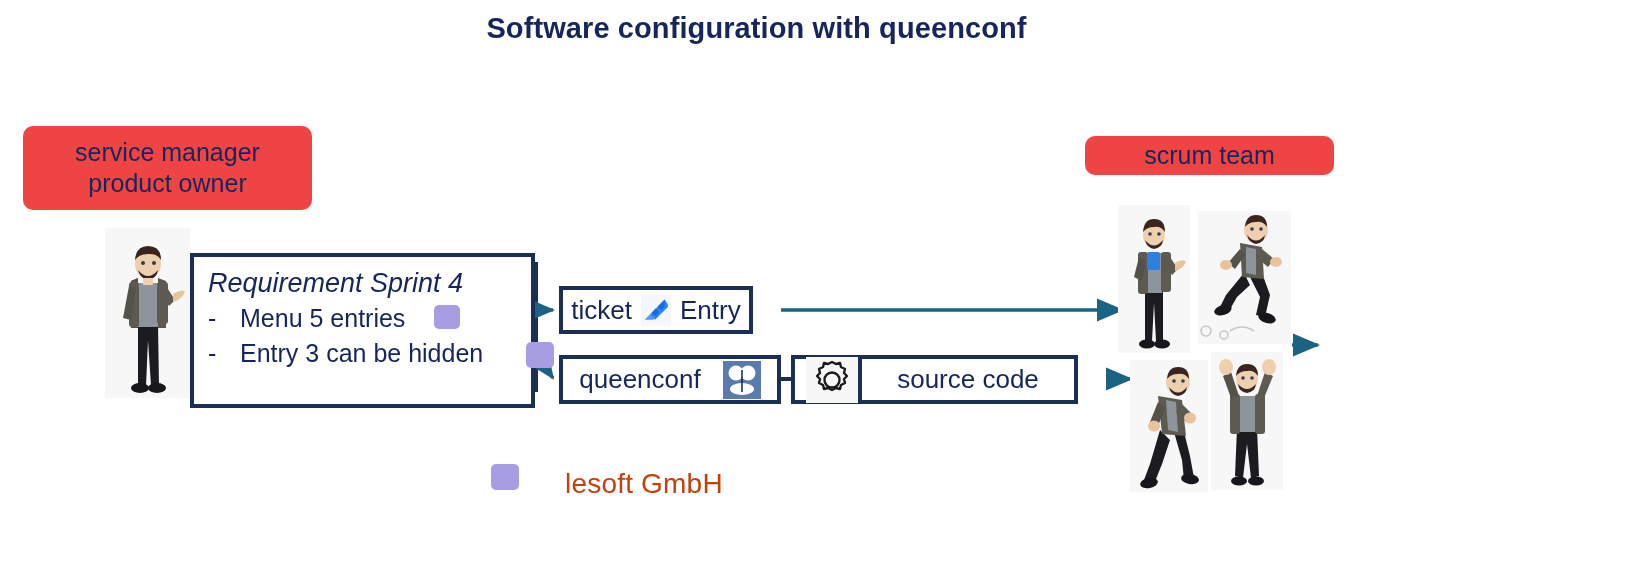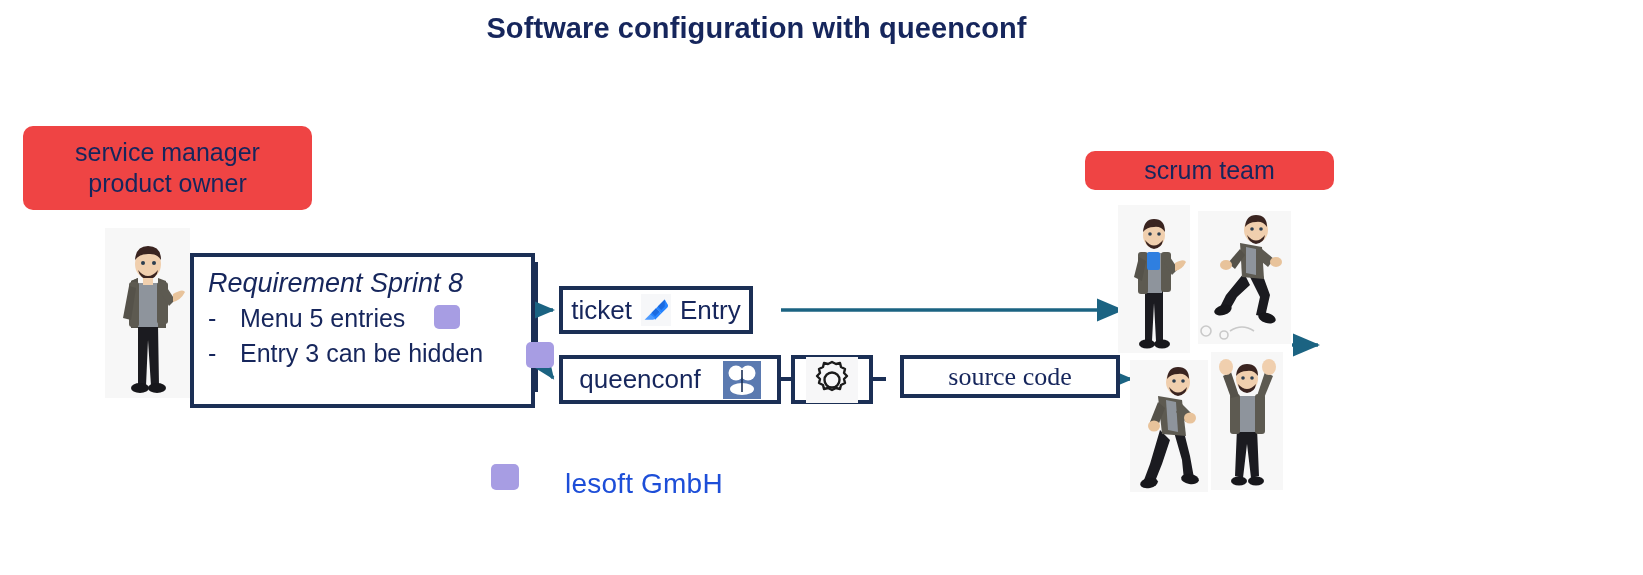--- a/index.html
+++ b/index.html
@@ -55,21 +55,20 @@
     width: 289px;
     height: 84px;
     flex-direction: column;
   }
   #chip-scrum {
     left: 1085px;
     top: 136px;
     width: 249px;
     height: 39px;
     font-size: 25px;
-    margin-top: 15px;
   }
 
   
   .box {
     position: absolute;
     border: 4px solid #1b2f55;
     background: #ffffff;
     box-sizing: border-box;
     display: flex;
     align-items: center;
@@ -123,27 +122,26 @@
     font-size: 26px;
   }
   #box-gear {
     left: 791px;
     top: 355px;
     width: 82px;
     height: 49px;
     justify-content: center;
   }
   #box-source {
-    left: 900px;
+    left: 858px;
     top: 355px;
     width: 220px;
-    height: 43px;
+    height: 49px;
     justify-content: center;
     font-size: 26px;
-    font-family: Liberation Serif, serif;
   }
   #box-delivery {
     left: 1322px;
     top: 318px;
     width: 222px;
     height: 55px;
     justify-content: center;
     font-size: 26px;
   }
 
@@ -156,21 +154,21 @@
   #pmark-1 { left: 434px; top: 305px; width: 26px; height: 24px; }
   #pmark-2 { left: 526px; top: 342px; width: 28px; height: 26px; }
   #pmark-foot { left: 491px; top: 464px; width: 28px; height: 26px; }
 
   
   .footer-brand {
     position: absolute;
     left: 565px;
     top: 468px;
     font-size: 28px;
-    color: #1d4ed8;
+    color: #c2410c;
     letter-spacing: 0.2px;
   }
 
   
   #wires {
     position: absolute;
     left: 0;
     top: 0;
     width: 1643px;
     height: 575px;
@@ -280,21 +278,21 @@
       <ellipse cx="43" cy="36" rx="13" ry="15" fill="#f0cfae"></ellipse>
       <path d="M30,32 Q31,18 43,18 Q56,18 56,32 Q52,25 43,26 Q34,26 30,32 Z" fill="#3a2420"></path>
       <path d="M33,42 Q43,54 53,42 Q52,50 43,52 Q35,50 33,42 Z" fill="#3a2420"></path>
       <circle cx="38" cy="35" r="2" fill="#2c3e50"></circle>
       <circle cx="49" cy="35" r="2" fill="#2c3e50"></circle>
       <rect x="38" y="50" width="10" height="7" fill="#f0cfae"></rect>
     </svg>
   </div>
 
   <div class="box" id="box-req">
-    <div class="req-title">Requirement Sprint 8</div>
+    <div class="req-title">Requirement Sprint 4</div>
     <div class="req-line">
       <span class="req-dash">-</span>
       <span>Menu 5 entries</span>
     </div>
     <div class="req-line">
       <span class="req-dash">-</span>
       <span>Entry 3 can be hidden</span>
     </div>
   </div>
 

